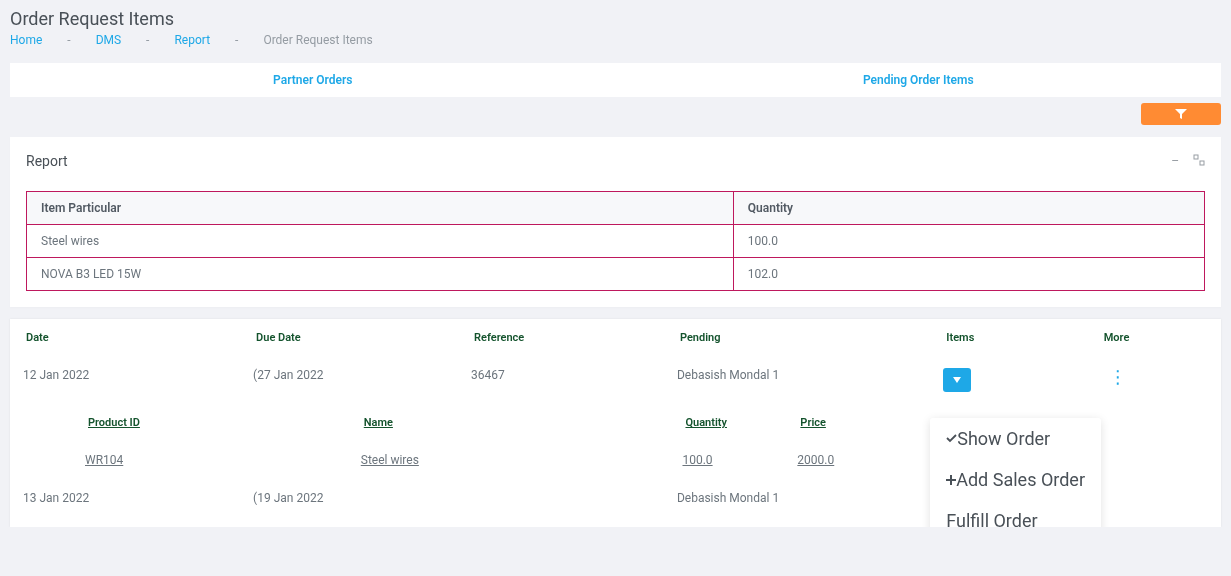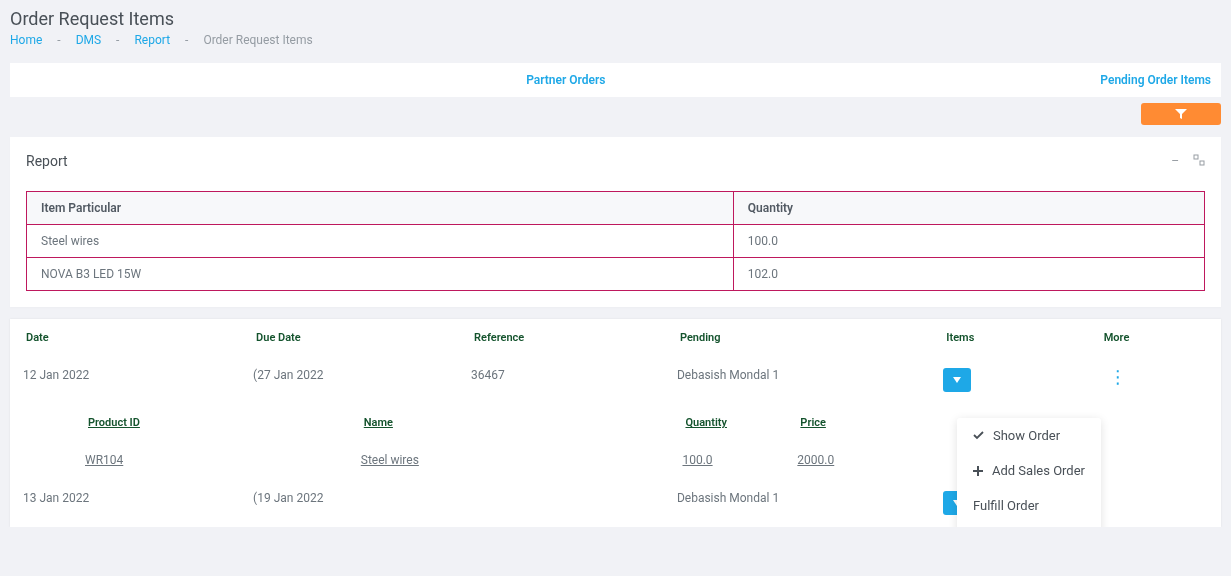--- a/index.html
+++ b/index.html
@@ -15,39 +15,39 @@
   }
   .page-title {
     font-size: 18px;
     font-weight: 400;
     color: #495057;
     margin: 0;
   }
   .breadcrumb {
     display: flex;
     align-items: center;
-    gap: 15px;
+    gap: 25px;
     font-size: 12px;
     margin-top: 4px;
   }
   .breadcrumb a {
     color: #1ea8e7;
     text-decoration: none;
   }
   .breadcrumb .sep { color: #959ca3; }
   .breadcrumb .current { color: #959ca3; }
 
   .tabs-card {
     background: #fff;
     margin: 10px 10px 0;
     display: flex;
   }
   .tabs-card .tab {
     flex: 1;
-    text-align: right;
+    text-align: center;
     padding: 10px;
     color: #1ea8e7;
     font-size: 12px;
     font-weight: 600;
     cursor: pointer;
   }
 
   .filter-row {
     display: flex;
     justify-content: flex-end;
@@ -179,26 +179,26 @@
     background: #fff;
     box-shadow: 0 2px 10px rgba(0,0,0,0.12);
     border-radius: 3px;
     min-width: 120px;
     right: 120px;
     top: 99px;
     z-index: 50;
   }
   .dropdown .item {
     padding: 10px 16px;
-    font-size: 13px;
+    font-size: 18px;
     color: #495057;
     cursor: pointer;
     display: flex;
     align-items: center;
-    gap: 9px;
+    gap: 0;
     white-space: nowrap;
   }
 
   svg { display: block; }
 
   .cart-icon { color: #1ea8e7; }
 </style>
 </head>
 <body>
 

